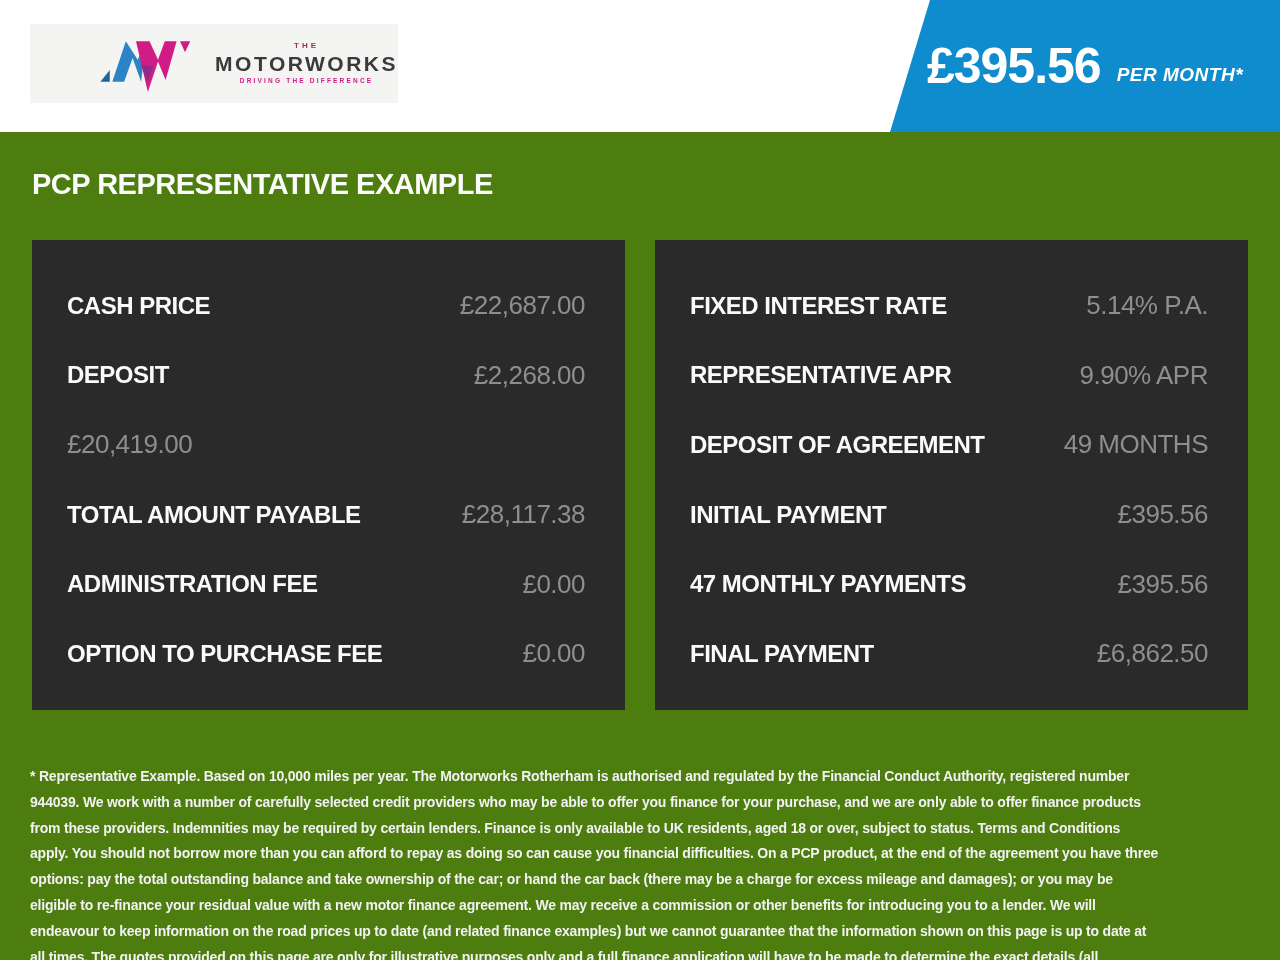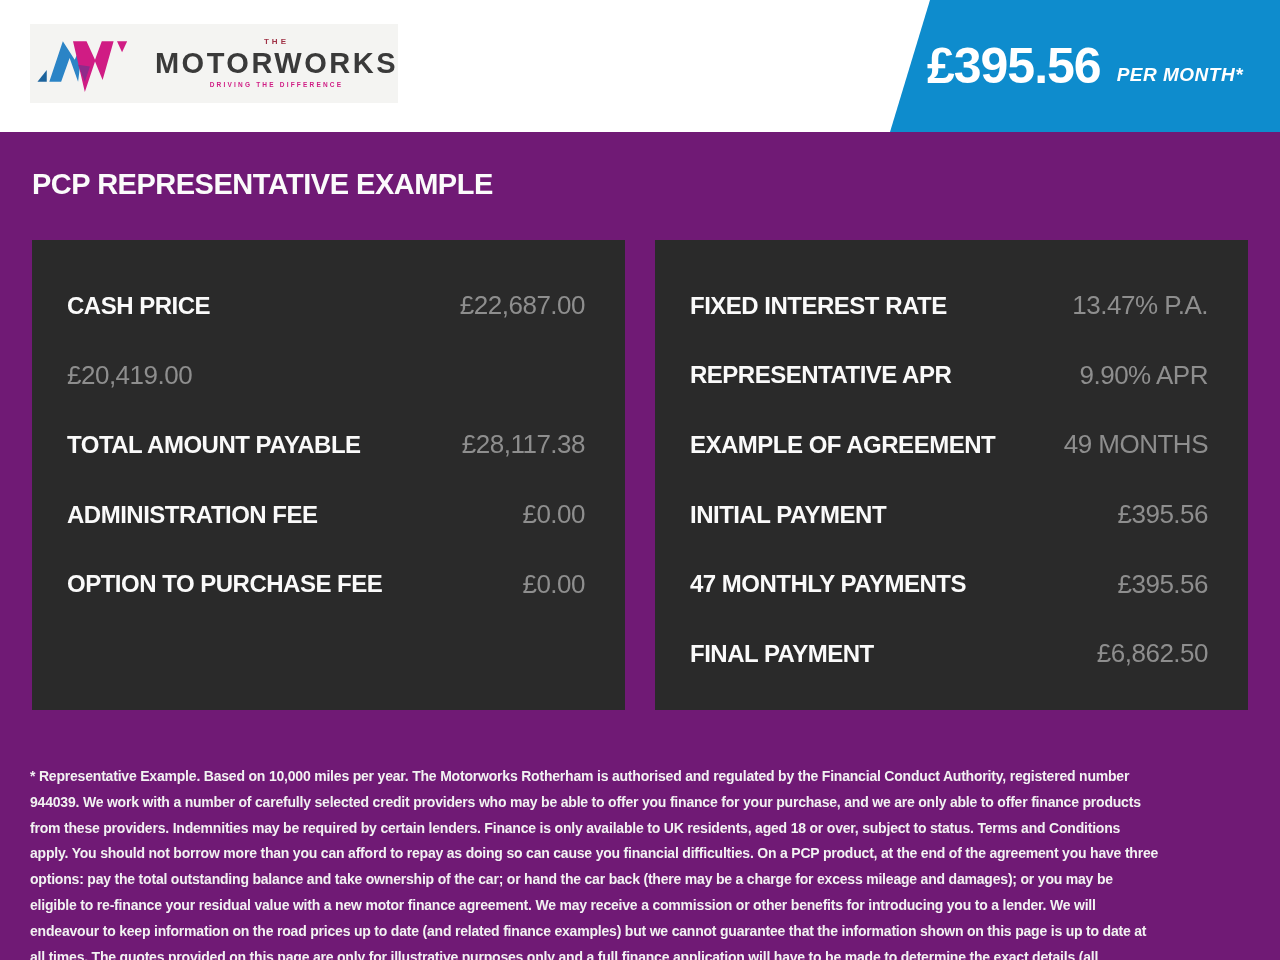--- a/index.html
+++ b/index.html
@@ -21,31 +21,31 @@
     height: 132px;
     background: #ffffff;
   }
   .logo-box {
     position: absolute;
     left: 30px; top: 24px;
     width: 368px; height: 79px;
     background: #f4f4f2;
     display: flex;
     align-items: center;
-    justify-content: space-between;
+    justify-content: flex-end;
     gap: 14px;
   }
   .logo-mark { width: 108px; height: 66px; flex: 0 0 auto; }
   .logo-text { text-align: center; line-height: 1; }
   .logo-the {
     font-size: 8px; font-weight: bold; letter-spacing: 3px;
     color: #a03246; margin-bottom: 3px;
   }
   .logo-name {
-    font-size: 29px; font-weight: bold; letter-spacing: 2.5px;
+    font-size: 21px; font-weight: bold; letter-spacing: 2.5px;
     color: #3a3a3a; margin-bottom: 4px;
   }
   .logo-tagline {
     font-size: 6.5px; font-weight: bold; letter-spacing: 2.2px;
     color: #d01c84;
   }
 
   .price-banner {
     position: absolute;
     top: 0; right: 0;
@@ -65,21 +65,21 @@
   .price-period {
     font-size: 19px; font-weight: bold; letter-spacing: 0.5px;
     padding-top: 16px; line-height: 1; font-style: italic;
   }
 
   
   .dark-area {
     position: absolute;
     top: 132px; left: 0;
     width: 1280px; height: 828px;
-    background: #701a75;
+    background: #4d7c0f;
   }
   .page-title {
     position: absolute;
     left: 32px; top: 36px;
     font-size: 29px;
     font-weight: bold;
     letter-spacing: -0.5px;
     color: #fbfbfb;
   }
 
@@ -159,47 +159,51 @@
 <div class="dark-area">
 
   <div class="page-title">PCP REPRESENTATIVE EXAMPLE</div>
 
   <div class="panel left">
     <div class="finance-row">
       <span class="finance-label">CASH PRICE</span>
       <span class="finance-value">£22,687.00</span>
     </div>
     <div class="finance-row">
+      <span class="finance-label">DEPOSIT</span>
+      <span class="finance-value">£2,268.00</span>
+    </div>
+    <div class="finance-row">
       <span class="finance-value">£20,419.00</span>
     </div>
     <div class="finance-row">
       <span class="finance-label">TOTAL AMOUNT PAYABLE</span>
       <span class="finance-value">£28,117.38</span>
     </div>
     <div class="finance-row">
       <span class="finance-label">ADMINISTRATION FEE</span>
       <span class="finance-value">£0.00</span>
     </div>
     <div class="finance-row">
       <span class="finance-label">OPTION TO PURCHASE FEE</span>
       <span class="finance-value">£0.00</span>
     </div>
   </div>
 
   <div class="panel right">
     <div class="finance-row">
       <span class="finance-label">FIXED INTEREST RATE</span>
-      <span class="finance-value">13.47% P.A.</span>
+      <span class="finance-value">5.14% P.A.</span>
     </div>
     <div class="finance-row">
       <span class="finance-label">REPRESENTATIVE APR</span>
       <span class="finance-value">9.90% APR</span>
     </div>
     <div class="finance-row">
-      <span class="finance-label">EXAMPLE OF AGREEMENT</span>
+      <span class="finance-label">DEPOSIT OF AGREEMENT</span>
       <span class="finance-value">49 MONTHS</span>
     </div>
     <div class="finance-row">
       <span class="finance-label">INITIAL PAYMENT</span>
       <span class="finance-value">£395.56</span>
     </div>
     <div class="finance-row">
       <span class="finance-label">47 MONTHLY PAYMENTS</span>
       <span class="finance-value">£395.56</span>
     </div>

